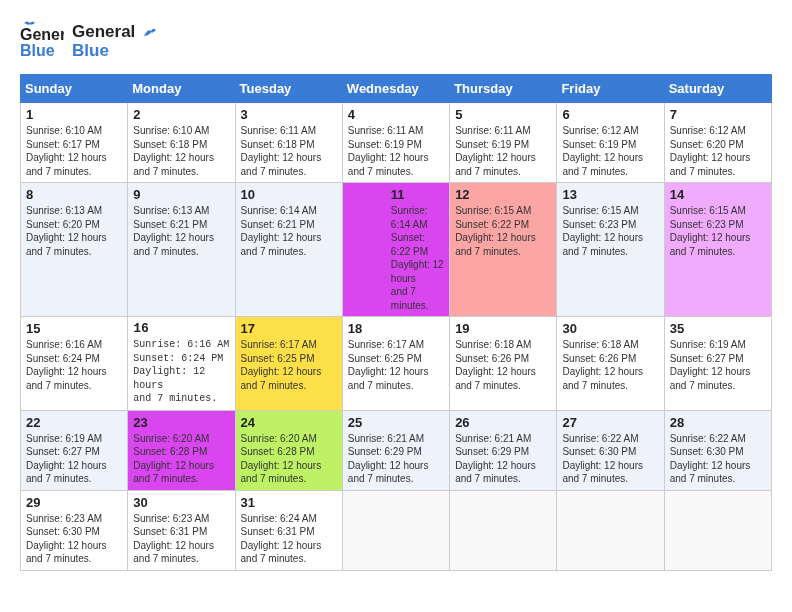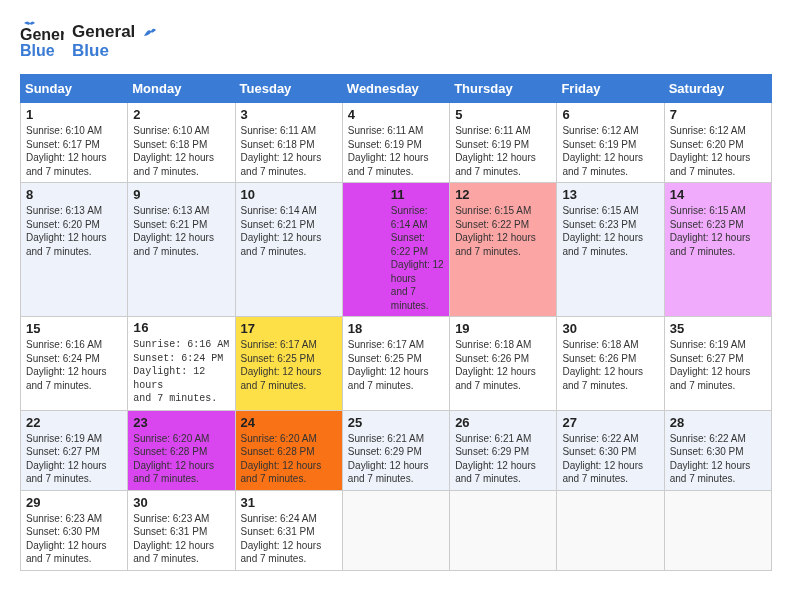--- a/index.html
+++ b/index.html
@@ -281,21 +281,21 @@
 Daylight: 12 hours
 and 7 minutes.</div>
         </td>
         <td style="background: #d946ef;">
           <span class="day-num">23</span>
           <div class="day-info" style="white-space: pre-line;">Sunrise: 6:20 AM
 Sunset: 6:28 PM
 Daylight: 12 hours
 and 7 minutes.</div>
         </td>
-        <td style="background: #f97316;">
+        <td style="background: #bef264;">
           <span class="day-num">24</span>
           <div class="day-info" style="white-space: pre-line;">Sunrise: 6:20 AM
 Sunset: 6:28 PM
 Daylight: 12 hours
 and 7 minutes.</div>
         </td>
         <td style="background: rgb(238, 243, 251);">
           <span class="day-num">25</span>
           <div class="day-info" style="white-space: pre-line;">Sunrise: 6:21 AM
 Sunset: 6:29 PM

